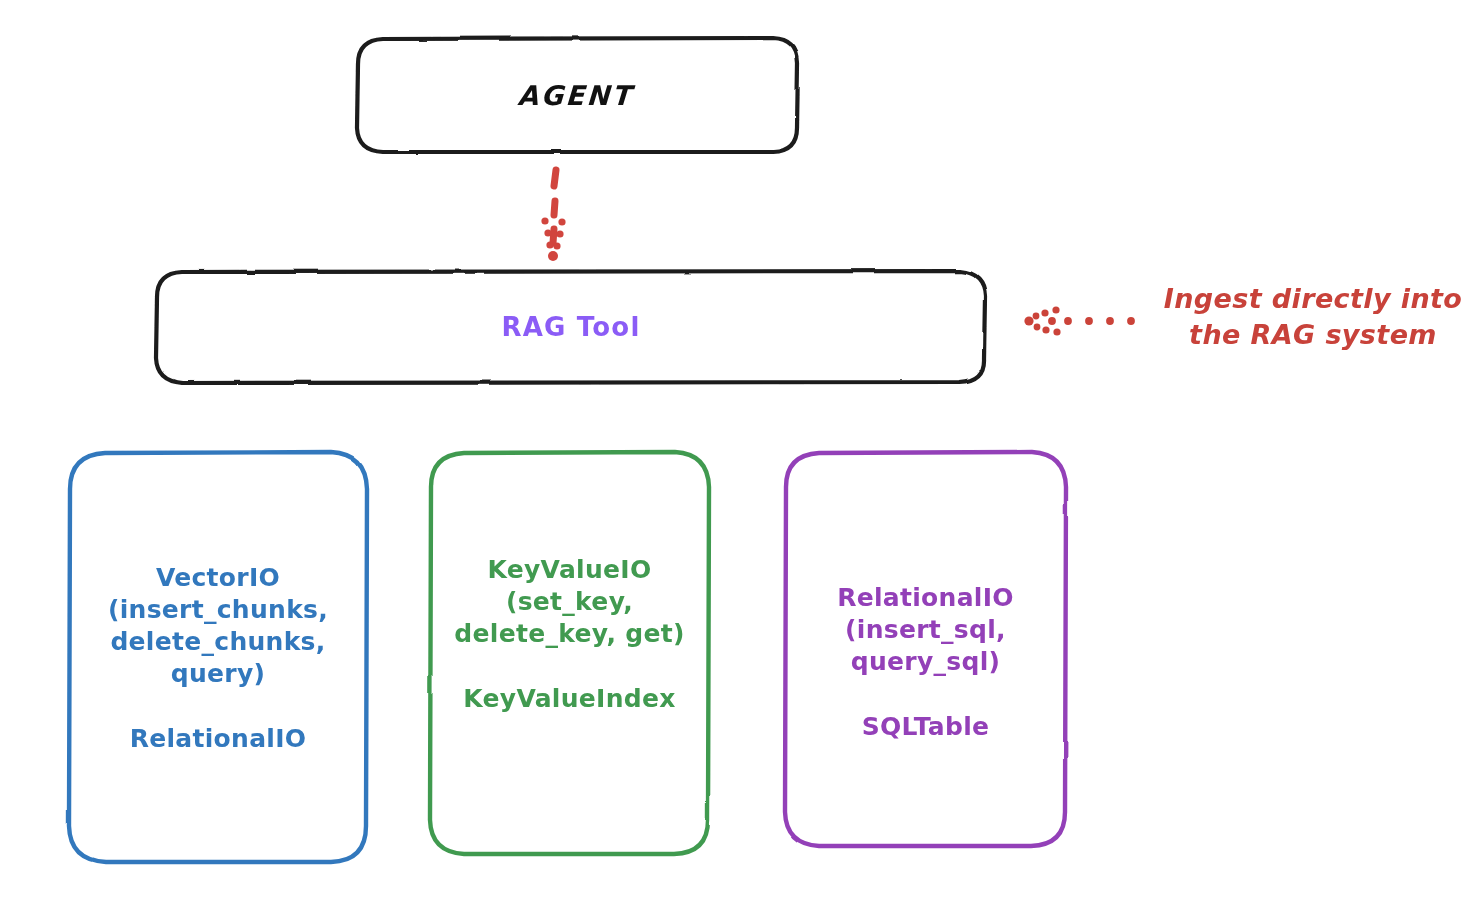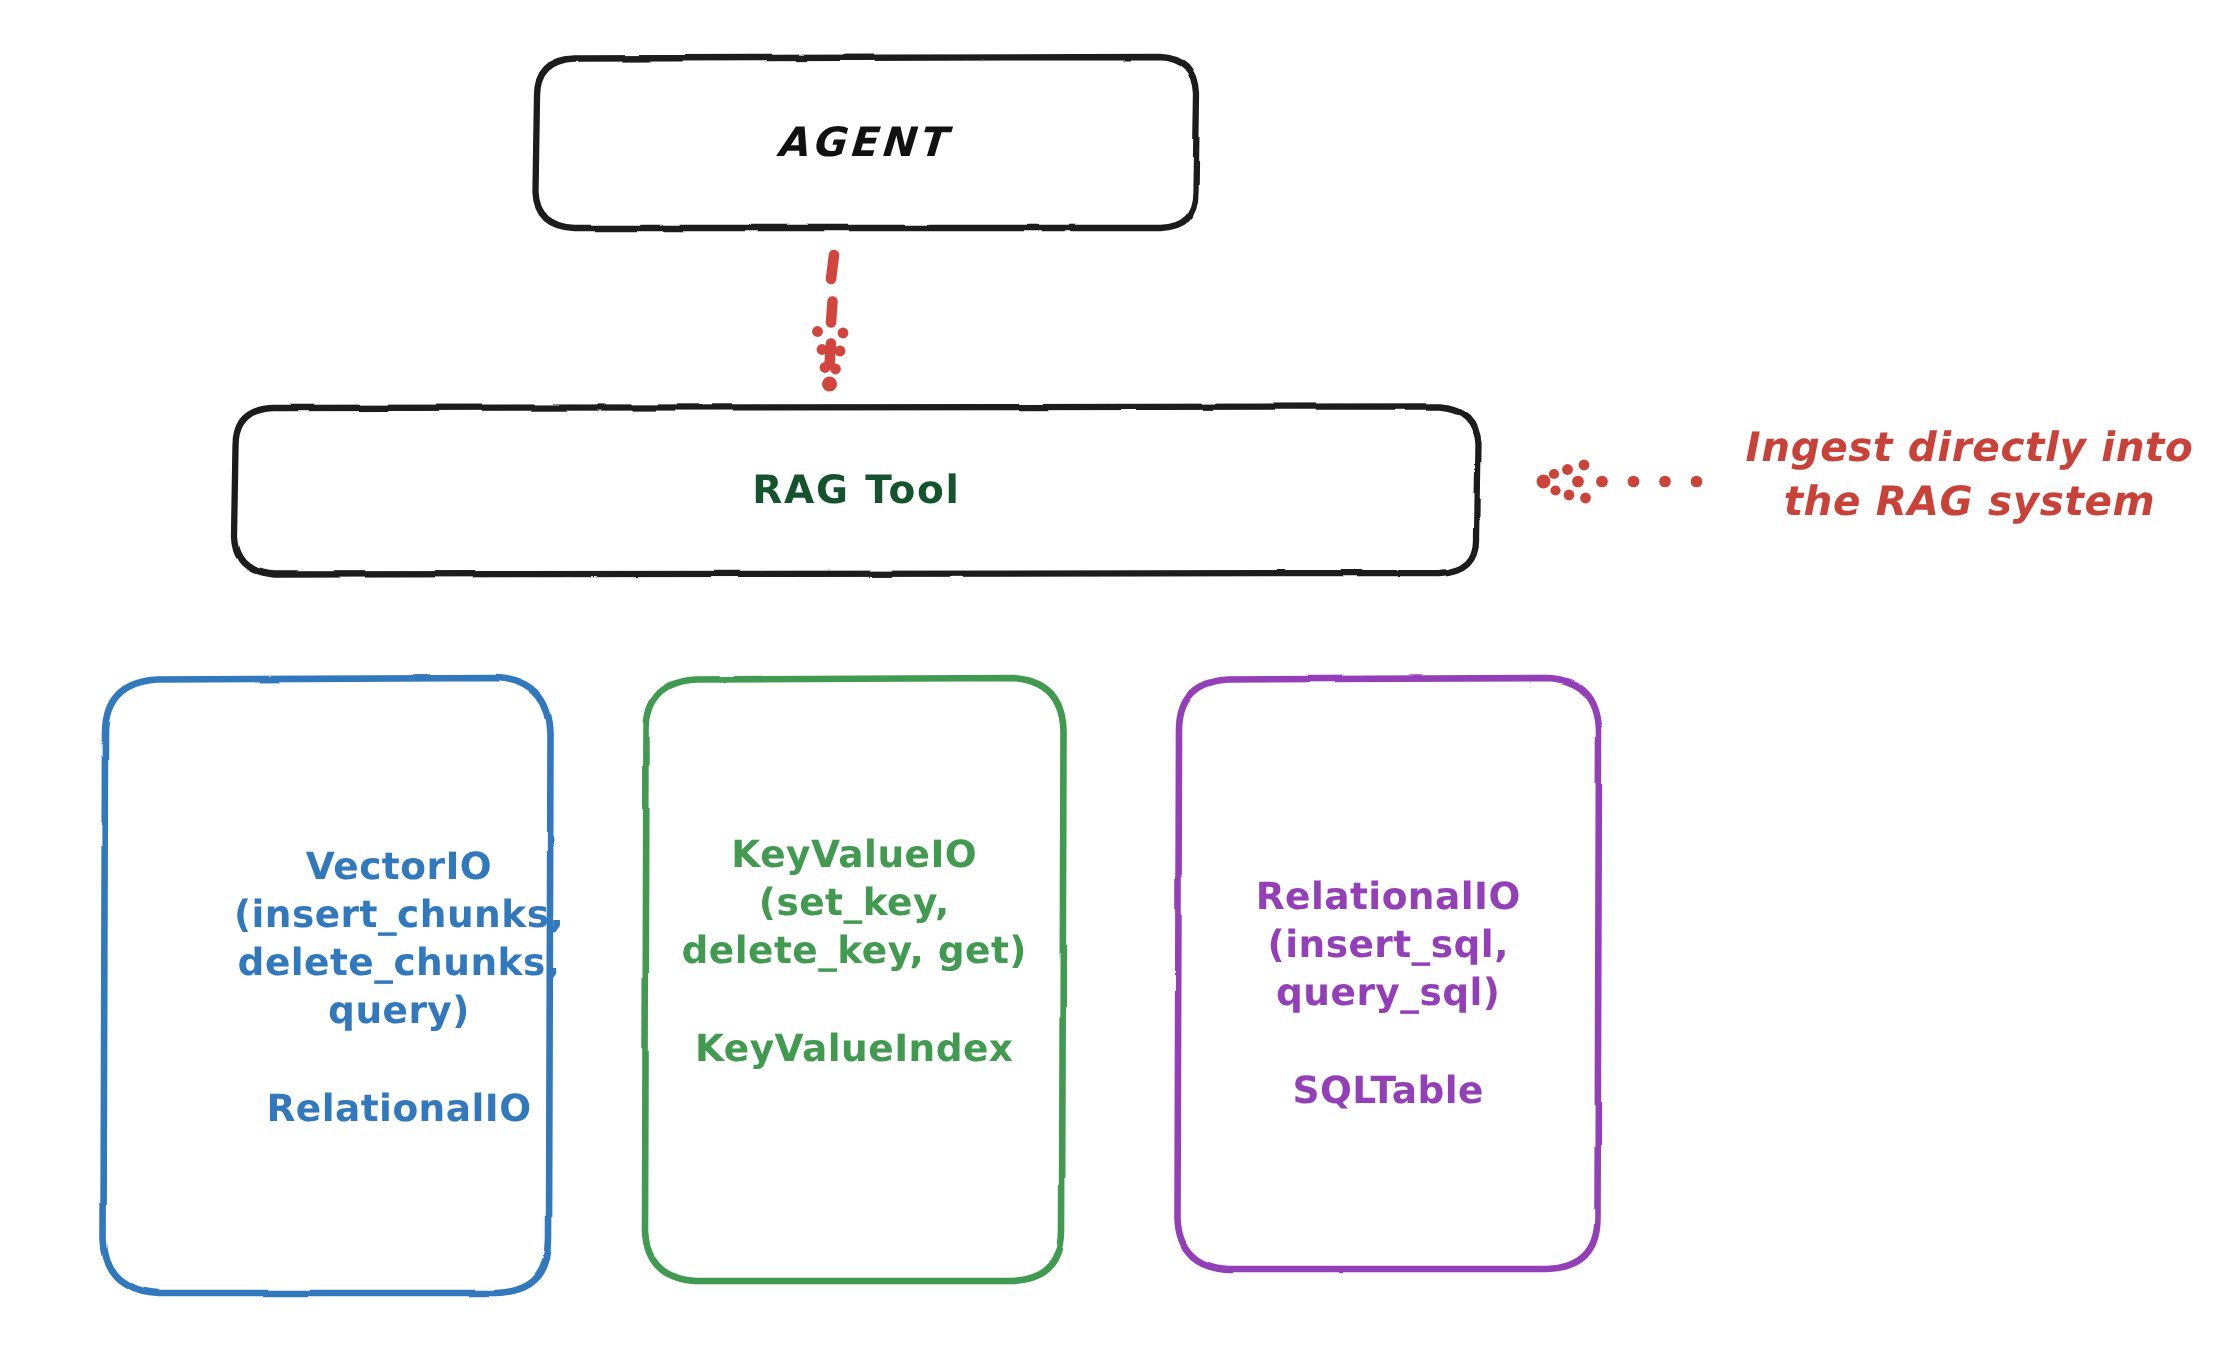--- a/index.html
+++ b/index.html
@@ -56,31 +56,30 @@
   
   #ragtool-node {
     left: 156px;
     top: 271px;
     width: 830px;
     height: 112px;
   }
   #ragtool-node .node-label {
     font-size: 26px;
     font-weight: 600;
-    color: #14532d;
+    color: #8b5cf6;
     letter-spacing: 1.2px;
   }
 
   
   #vectorio-node {
     left: 69px;
     top: 452px;
     width: 298px;
     height: 411px;
-    margin-left: 48px;
   }
   #keyvalueio-node {
     left: 430px;
     top: 432px;
     width: 279px;
     height: 402px;
   }
   #relationalio-node {
     left: 785px;
     top: 464px;

